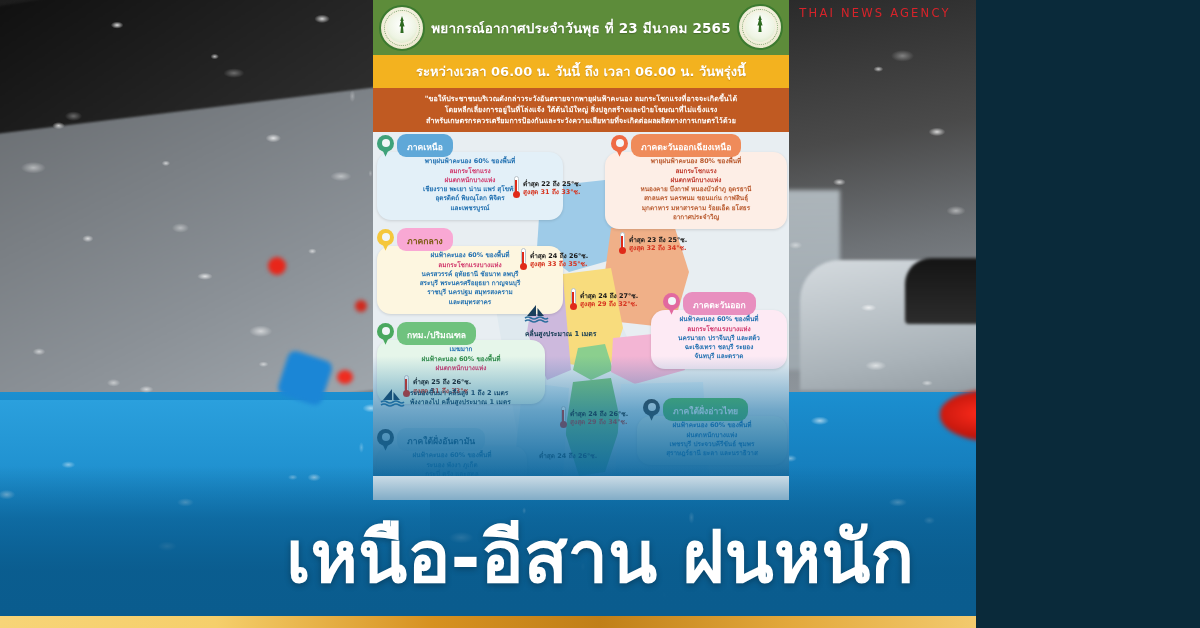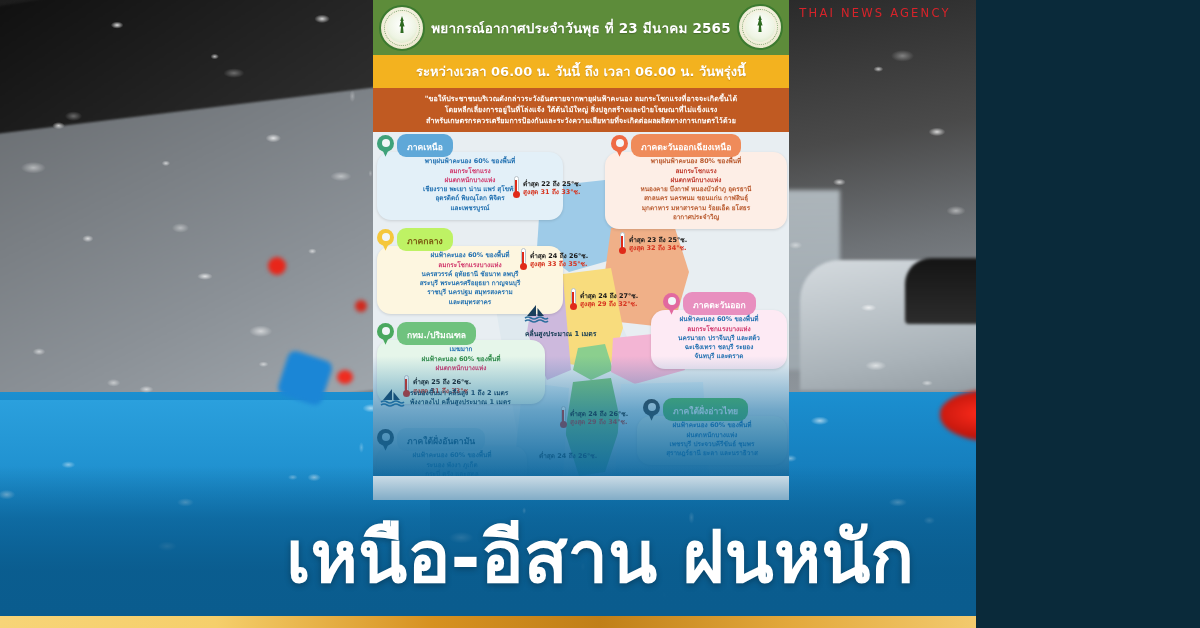--- a/index.html
+++ b/index.html
@@ -422,21 +422,21 @@
           <div class="t-min">ต่ำสุด 23 ถึง 25°ซ.</div>
           <div class="t-max">สูงสุด 32 ถึง 34°ซ.</div>
         </div>
       </div>
 
       <div class="reg-label" style="left:4px; top:96px;">
         <div class="pin">
           <div class="head" style="background:#f5c73c"></div>
           <div class="tip" style="background:#f5c73c; clip-path:polygon(0 0,100% 0,50% 100%);"></div>
         </div>
-        <div class="chip" style="background:#bef264; color:#7a5a10;">ภาคกลาง</div>
+        <div class="chip" style="background:#f9a8d4; color:#7a5a10;">ภาคกลาง</div>
       </div>
       <div class="cloud-box" style="left:4px; top:114px; width:186px; background:#fdf6e0;">
         <div class="lines">
           <div style="color:#1f6fb0">ฝนฟ้าคะนอง 60% ของพื้นที่</div>
           <div style="color:#d0356a">ลมกระโชกแรงบางแห่ง</div>
           <div style="color:#1f6fb0">นครสวรรค์ อุทัยธานี ชัยนาท ลพบุรี</div>
           <div style="color:#1f6fb0">สระบุรี พระนครศรีอยุธยา กาญจนบุรี</div>
           <div style="color:#1f6fb0">ราชบุรี นครปฐม สมุทรสงคราม</div>
           <div style="color:#1f6fb0">และสมุทรสาคร</div>
         </div>

